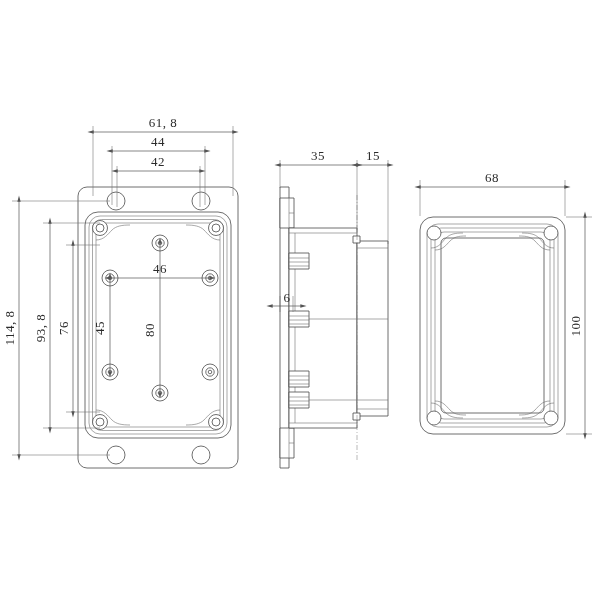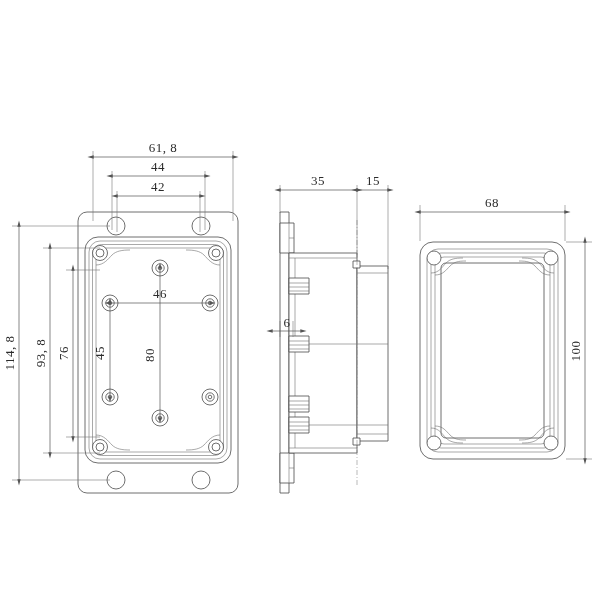--- a/index.html
+++ b/index.html
@@ -12,21 +12,20 @@
     width: 600px;
     height: 600px;
     overflow: hidden;
     font-family: "Liberation Serif", "DejaVu Serif", serif;
   }
   #drawing-root {
     position: relative;
     width: 600px;
     height: 536px;
     background: #ffffff;
-    margin-top: 25px;
   }
   svg#cad {
     display: block;
     width: 600px;
     height: 600px;
     background: #ffffff;
   }
   .ln {
     fill: none;
     stroke: #4a4a4a;

